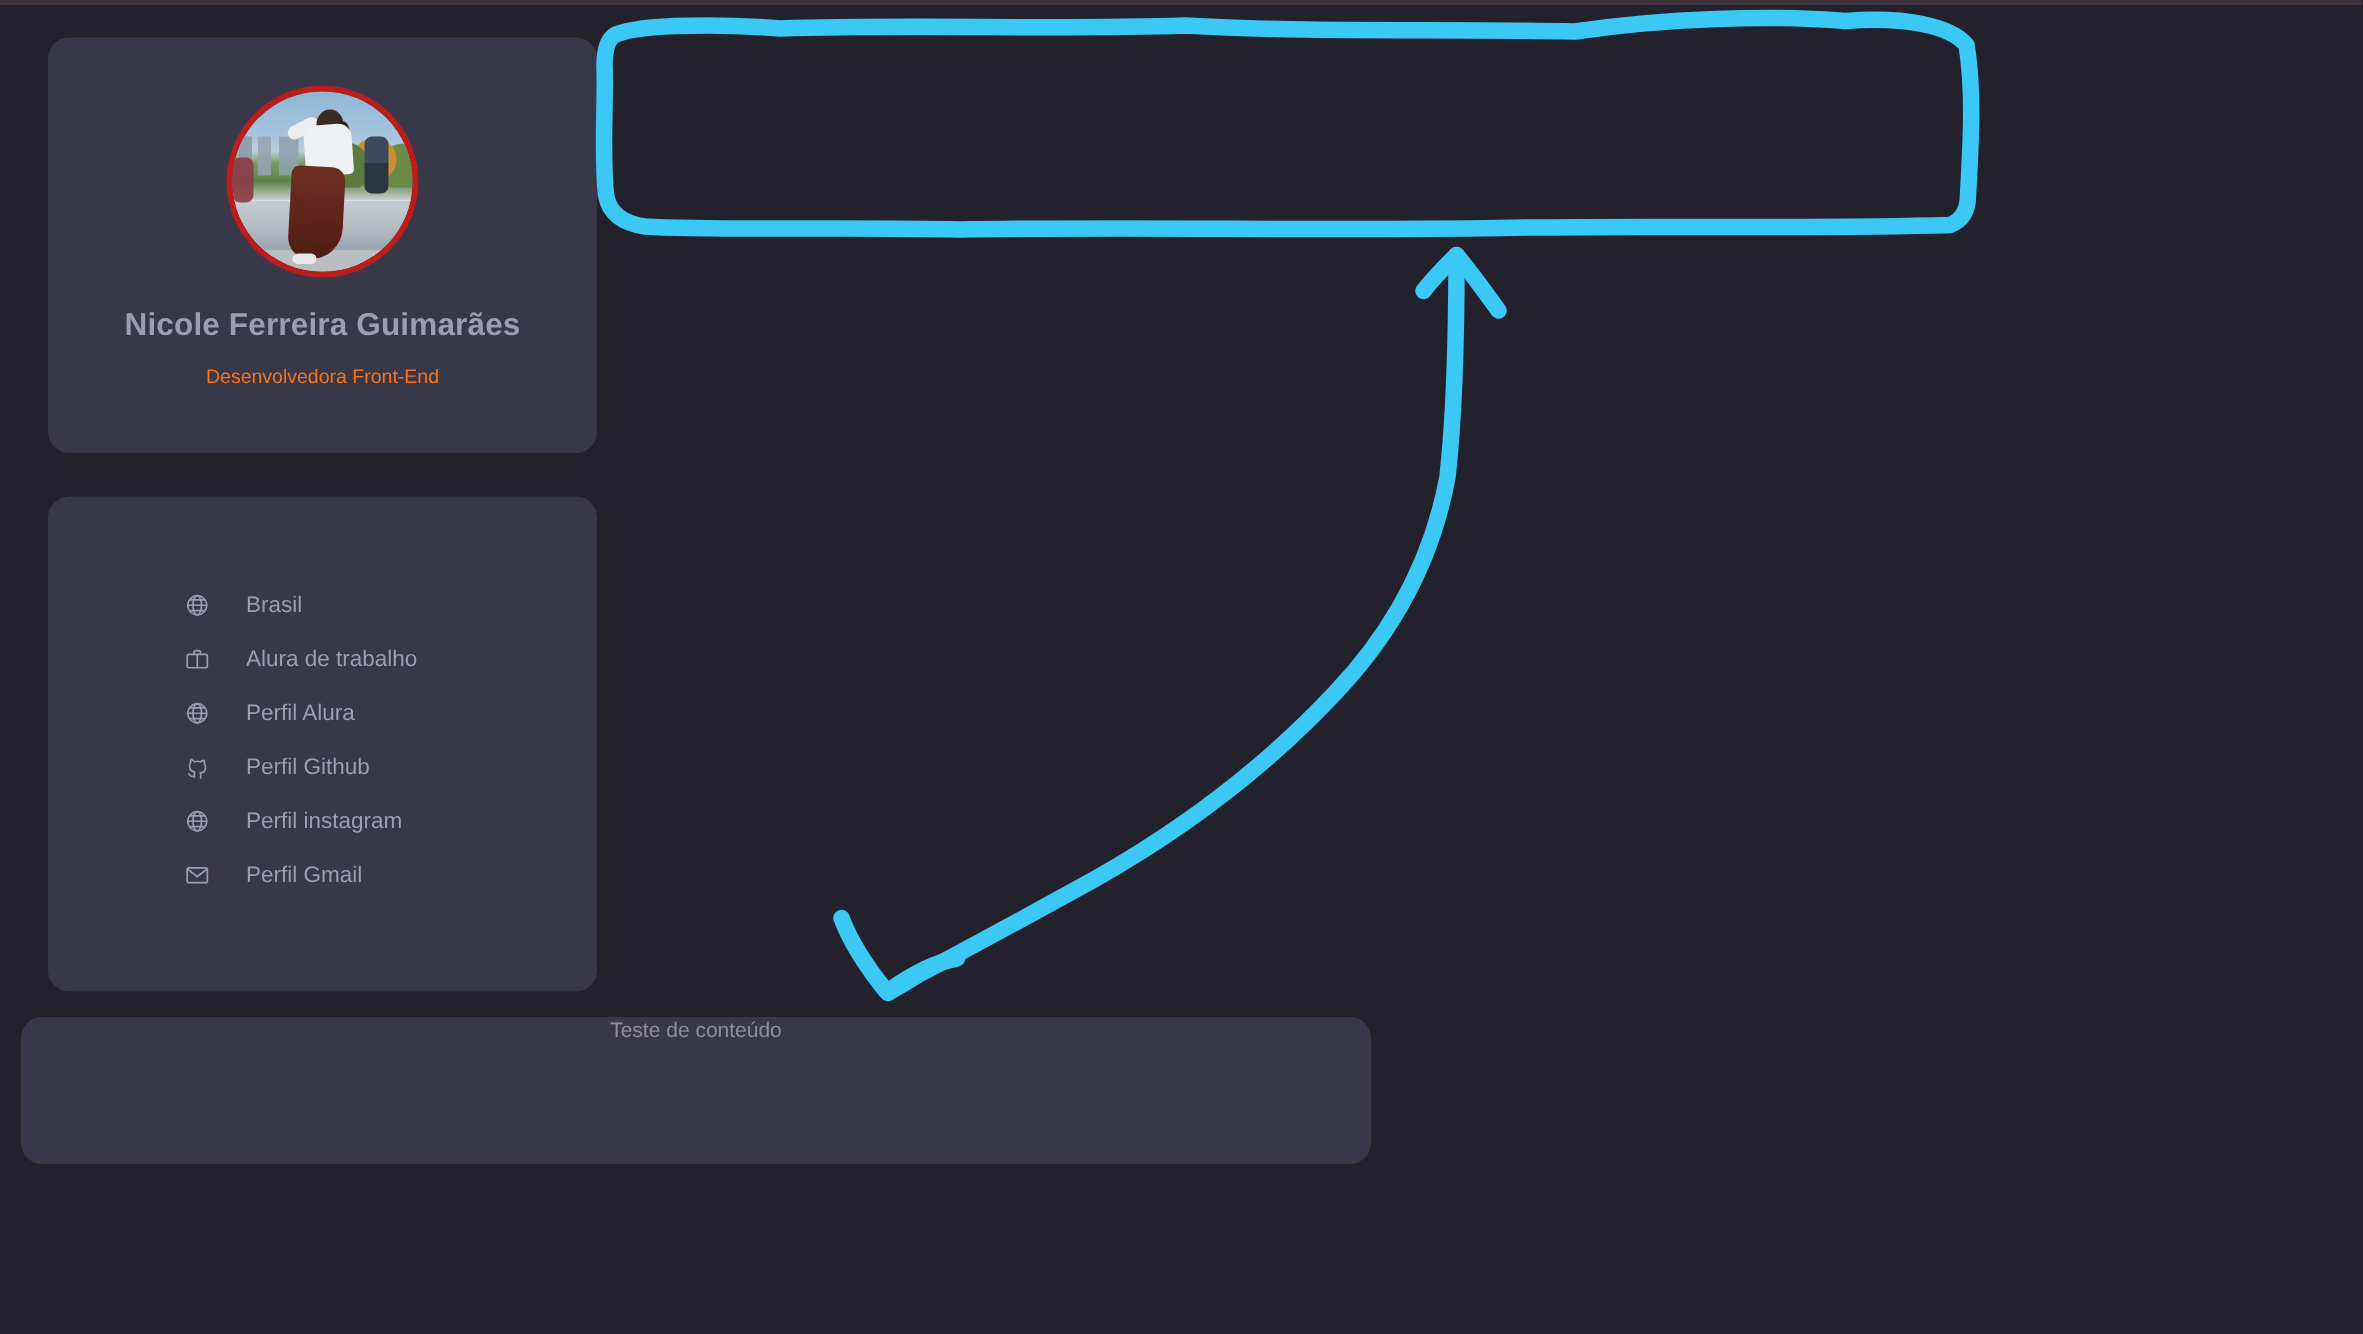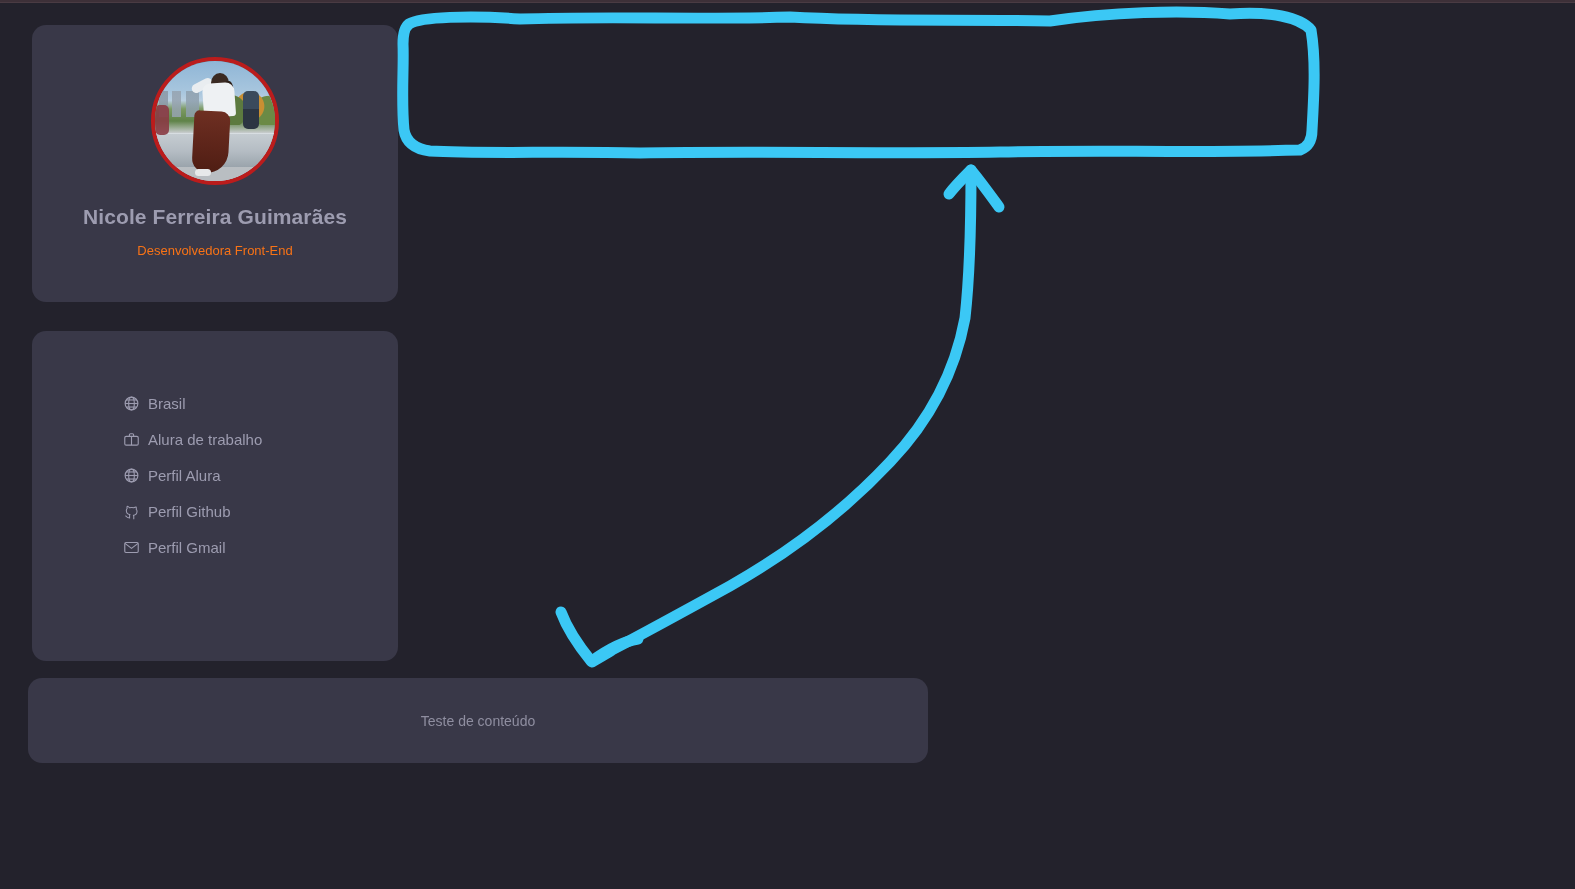--- a/index.html
+++ b/index.html
@@ -142,45 +142,44 @@
   
   .links-card {
     margin-top: 29px;
     height: 330px;
     padding: 54px 0 0 90px;
   }
 
   .link-row {
     display: flex;
     align-items: center;
-    gap: 7px;
+    gap: 23px;
     height: 36px;
     color: #9d9cb0;
     font-size: 15px;
     cursor: pointer;
     text-decoration: none;
   }
   .link-row .glyph {
     width: 19px; height: 19px;
     display: inline-flex; align-items: center; justify-content: center;
     flex: 0 0 auto;
   }
   .link-row svg { display: block; }
 
   
   .content-card {
     position: absolute;
-    left: 28px;
+    left: 14px;
     top: 678px;
     width: 900px;
-    height: 85px;
+    height: 98px;
     background: #393848;
     border-radius: 14px;
     display: flex;
-    align-items: center;
     justify-content: center;
   }
   .content-card-text {
     font-size: 14px;
     color: #8f8ea0;
   }
 
   
   .annotation {
     position: absolute;
@@ -261,20 +260,32 @@
     <a class="link-row">
       <span class="glyph">
         <svg width="17" height="17" viewBox="0 0 24 24" fill="none" stroke="#9d9cb0" stroke-width="1.5" stroke-linejoin="round">
           <path d="M9.3 20.5c-4.2 1.2-4.2-2.1-5.9-2.6m11.8 5v-3.4c0-1 .1-1.4-.5-2 2.7-.3 5.1-1.3 5.1-5.7a4.4 4.4 0 0 0-1.2-3.1 4.1 4.1 0 0 0-.1-3.1s-1-.3-3.3 1.2a11.3 11.3 0 0 0-5.9 0C7 4.2 6 4.5 6 4.5a4.1 4.1 0 0 0-.1 3.1 4.4 4.4 0 0 0-1.2 3.1c0 4.4 2.4 5.4 5.1 5.7-.6.6-.6 1.2-.5 2v3.4"></path>
         </svg>
       </span>
       <span>Perfil Github</span>
     </a>
 
 
+    <a class="link-row">
+      <span class="glyph">
+        <svg width="17" height="17" viewBox="0 0 24 24" fill="none" stroke="#9d9cb0" stroke-width="1.6">
+          <circle cx="12" cy="12" r="9"></circle>
+            <ellipse cx="12" cy="12" rx="4" ry="9"></ellipse>
+          <line x1="3" y1="12" x2="21" y2="12"></line>
+            <line x1="4.6" y1="7" x2="19.4" y2="7"></line>
+            <line x1="4.6" y1="17" x2="19.4" y2="17"></line>
+        </svg>
+      </span>
+      <span>Perfil instagram</span>
+    </a>
 
     <a class="link-row">
       <span class="glyph">
         <svg width="17" height="17" viewBox="0 0 24 24" fill="none" stroke="#9d9cb0" stroke-width="1.6" stroke-linejoin="round">
           <rect x="2.5" y="5" width="19" height="14" rx="1.6"></rect>
           <path d="M2.8 6.2 12 13.2l9.2-7"></path>
         </svg>
       </span>
       <span>Perfil Gmail</span>
     </a>

